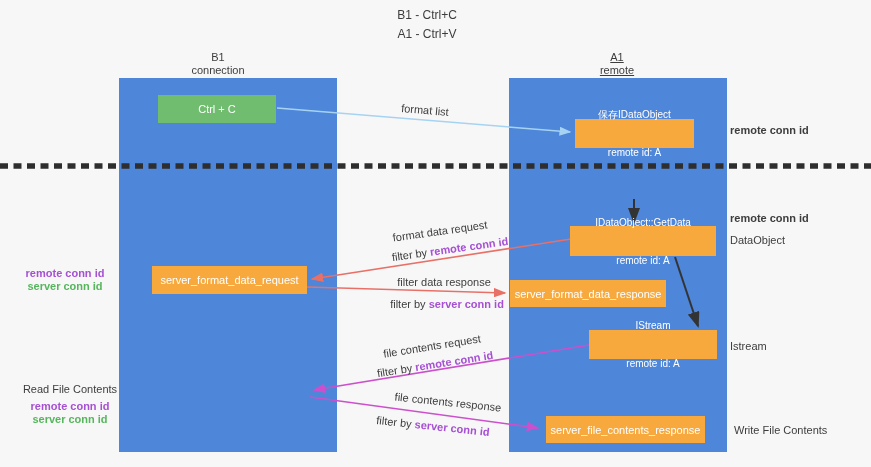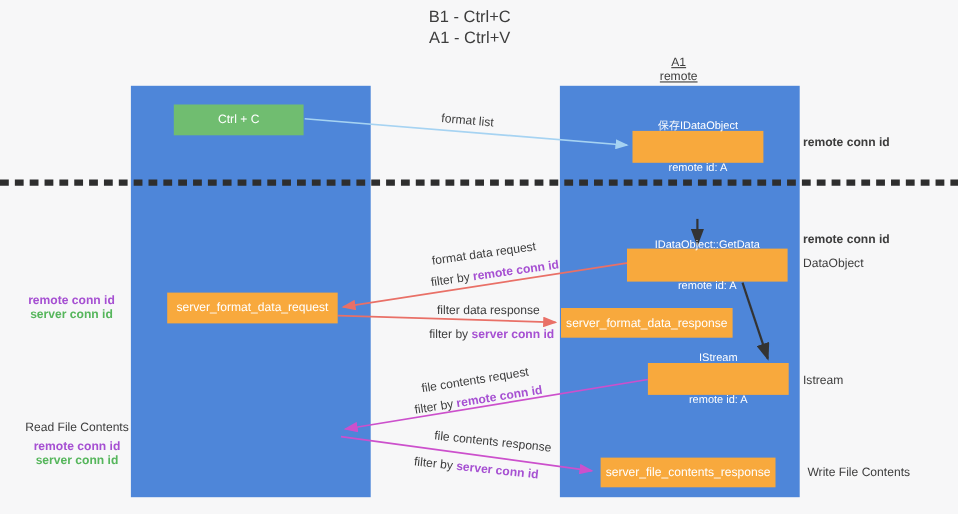--- a/index.html
+++ b/index.html
@@ -1,21 +1,21 @@
 <!DOCTYPE html>
 <html style="--background: #f7f7f8; --column-blue: #4e86d9; --box-green: #70bd70; --box-orange: #f8a93d; --purple-label: #a650d2; --green-label: #56b65c; --dark-text: #3d3d3d; --red-arrow: #e97067; --magenta-arrow: #cc50cc; --light-blue-arrow: #a6d3f2; --black-arrow: #333333; --dashed-line: #2e2e2e;"><head>
 <meta charset="utf-8">
 <style>
   html,body{margin:0;padding:0;background:var(--background,#f7f7f8);
     font-family:"Liberation Sans",sans-serif;}
   #stage{position:relative;width:871px;height:467px;overflow:hidden;
     background:var(--background,#f7f7f8);color:var(--dark-text,#3d3d3d);}
   .col{position:absolute;background:var(--column-blue,#4e86d9);}
   .col-header{position:absolute;text-align:center;font-size:11px;line-height:13px;color:var(--dark-text,#3d3d3d);}
-  .title{position:absolute;text-align:center;font-size:15px;line-height:19px;color:var(--dark-text,#3d3d3d);}
+  .title{position:absolute;text-align:center;font-size:12px;line-height:19px;color:var(--dark-text,#3d3d3d);}
   .node{position:absolute;display:flex;flex-direction:column;justify-content:center;
     align-items:center;text-align:right;color:#fff;box-sizing:border-box;}
   .node.green{background:var(--box-green,#70bd70);font-size:11px;}
   .node.orange{background:var(--box-orange,#f8a93d);gap:25px;}
   .node .l1,.node .l2{font-size:10px;line-height:13px;white-space:nowrap;}
   .node.single{font-size:11px;}
   .edge-label{position:absolute;font-size:11px;white-space:nowrap;color:var(--dark-text,#3d3d3d);
     transform-origin:center;}
   .purple{color:var(--purple-label,#a650d2);font-weight:700;}
   .greenlbl{color:var(--green-label,#56b65c);font-weight:700;}
@@ -32,20 +32,24 @@
 </head>
 <body>
 
 <div id="stage">
 
   <div class="title" style="left:347px;top:6px;width:160px;">
     <div>B1 - Ctrl+C</div>
     <div>A1 - Ctrl+V</div>
   </div>
 
+  <div class="col-header" style="left:158px;top:51px;width:120px;">
+    <div>B1</div>
+    <div>connection</div>
+  </div>
   <div class="col-header" style="left:557px;top:51px;width:120px;text-decoration:underline;">
     <div>A1</div>
     <div>remote</div>
   </div>
 
   <div class="col" style="left:119px;top:78px;width:218px;height:374px;"></div>
   <div class="col" style="left:509px;top:78px;width:218px;height:374px;"></div>
 
   <svg class="overlay" viewBox="0 0 871 467">
     <defs>

